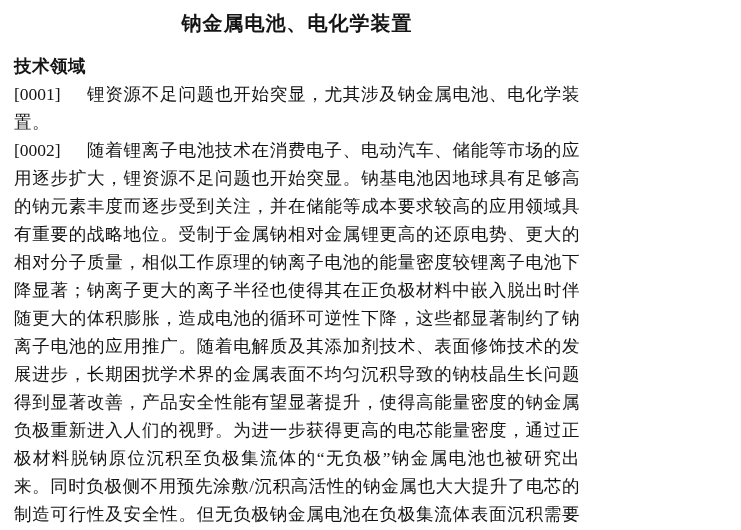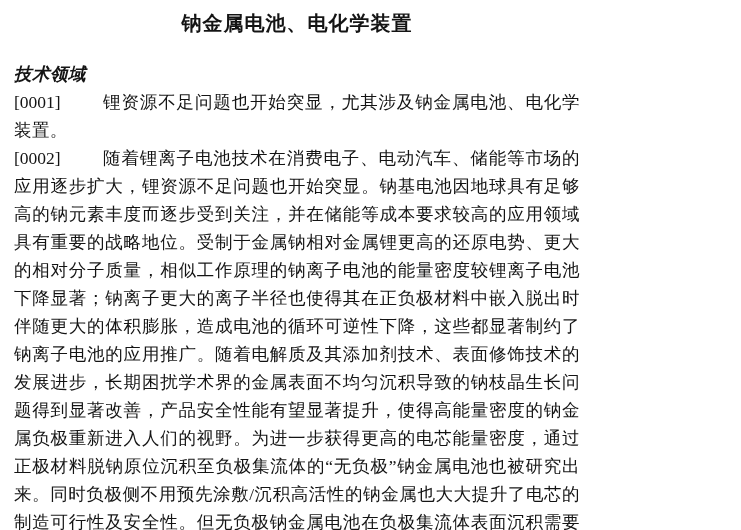--- a/index.html
+++ b/index.html
@@ -23,36 +23,35 @@
     line-height: 30px;
     letter-spacing: 1px;
   }
   .section-heading {
     font-size: 17.5px;
     font-weight: bold;
     line-height: 28px;
     letter-spacing: 0.5px;
   }
   .heading-tech {
-    margin-top: 22px;
-    font-style: italic;
+    margin-top: 14px;
   }
   .heading-bg {
     margin-top: 28px; 
   }
   .paragraph {
     font-size: 17.5px;
     line-height: 28px;
     text-align: justify;
     text-justify: inter-character;
     letter-spacing: 0.4px;
   }
   .para-label {
     display: inline-block;
-    margin-right: 42px;
+    margin-right: 26px;
     letter-spacing: 0;
   }
 </style>
 </head>
 <body>
 
 <div class="page">
 
   <h1 class="doc-title">钠金属电池、电化学装置</h1>
 

